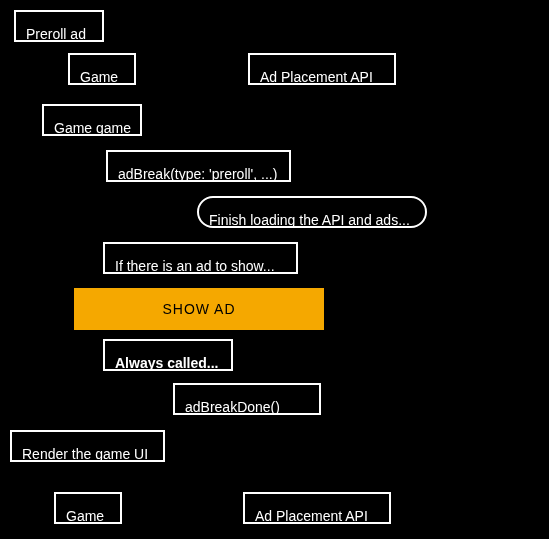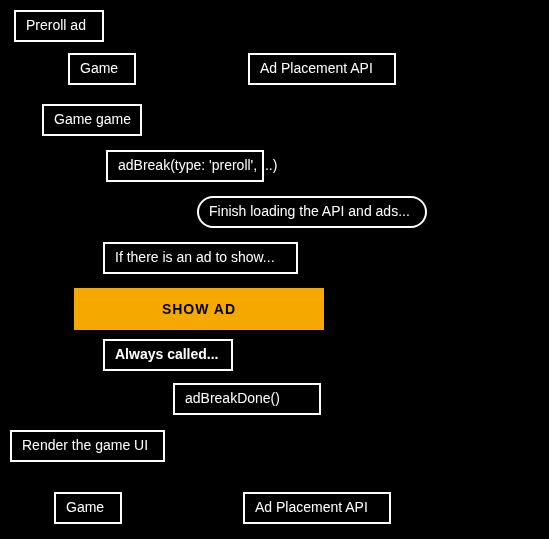--- a/index.html
+++ b/index.html
@@ -11,30 +11,30 @@
       font-size: 14px;
       color: #fff;
       position: relative;
       overflow: hidden;
     }
     .box {
       position: absolute;
       border: 2px solid #fff;
       background: #000;
       color: #fff;
-      padding: 5px 10px;
+      padding: 14px 10px;
       white-space: nowrap;
     }
     .box-orange {
       position: absolute;
       background: #f5a800;
       color: #000;
       padding: 21px 10px;
       white-space: nowrap;
-      font-weight: bold;
+      font-weight: normal;
       letter-spacing: 1px;
     }
   </style>
 </head>
 <body>
 
 <div class="box" style="left:14px;top:10px;width:90px;height:32px;">
   <span>Preroll ad</span>
 </div>
 
@@ -43,21 +43,21 @@
 </div>
 
 <div class="box" style="left:248px;top:53px;width:148px;height:32px;">
   <span>Ad Placement API</span>
 </div>
 
 <div class="box" style="left:42px;top:104px;width:100px;height:32px;">
   <span>Game game</span>
 </div>
 
-<div class="box" style="left:106px;top:150px;width:158px;height:32px;">
+<div class="box" style="left:106px;top:150px;width:185px;height:32px;">
   <span>adBreak(type: 'preroll', ...)</span>
 </div>
 
 <div class="box" style="left:197px;top:196px;width:230px;height:32px;border-radius:16px;">
   <span>Finish loading the API and ads...</span>
 </div>
 
 <div class="box" style="left:103px;top:242px;width:195px;height:32px;">
   <span>If there is an ad to show...</span>
 </div>

